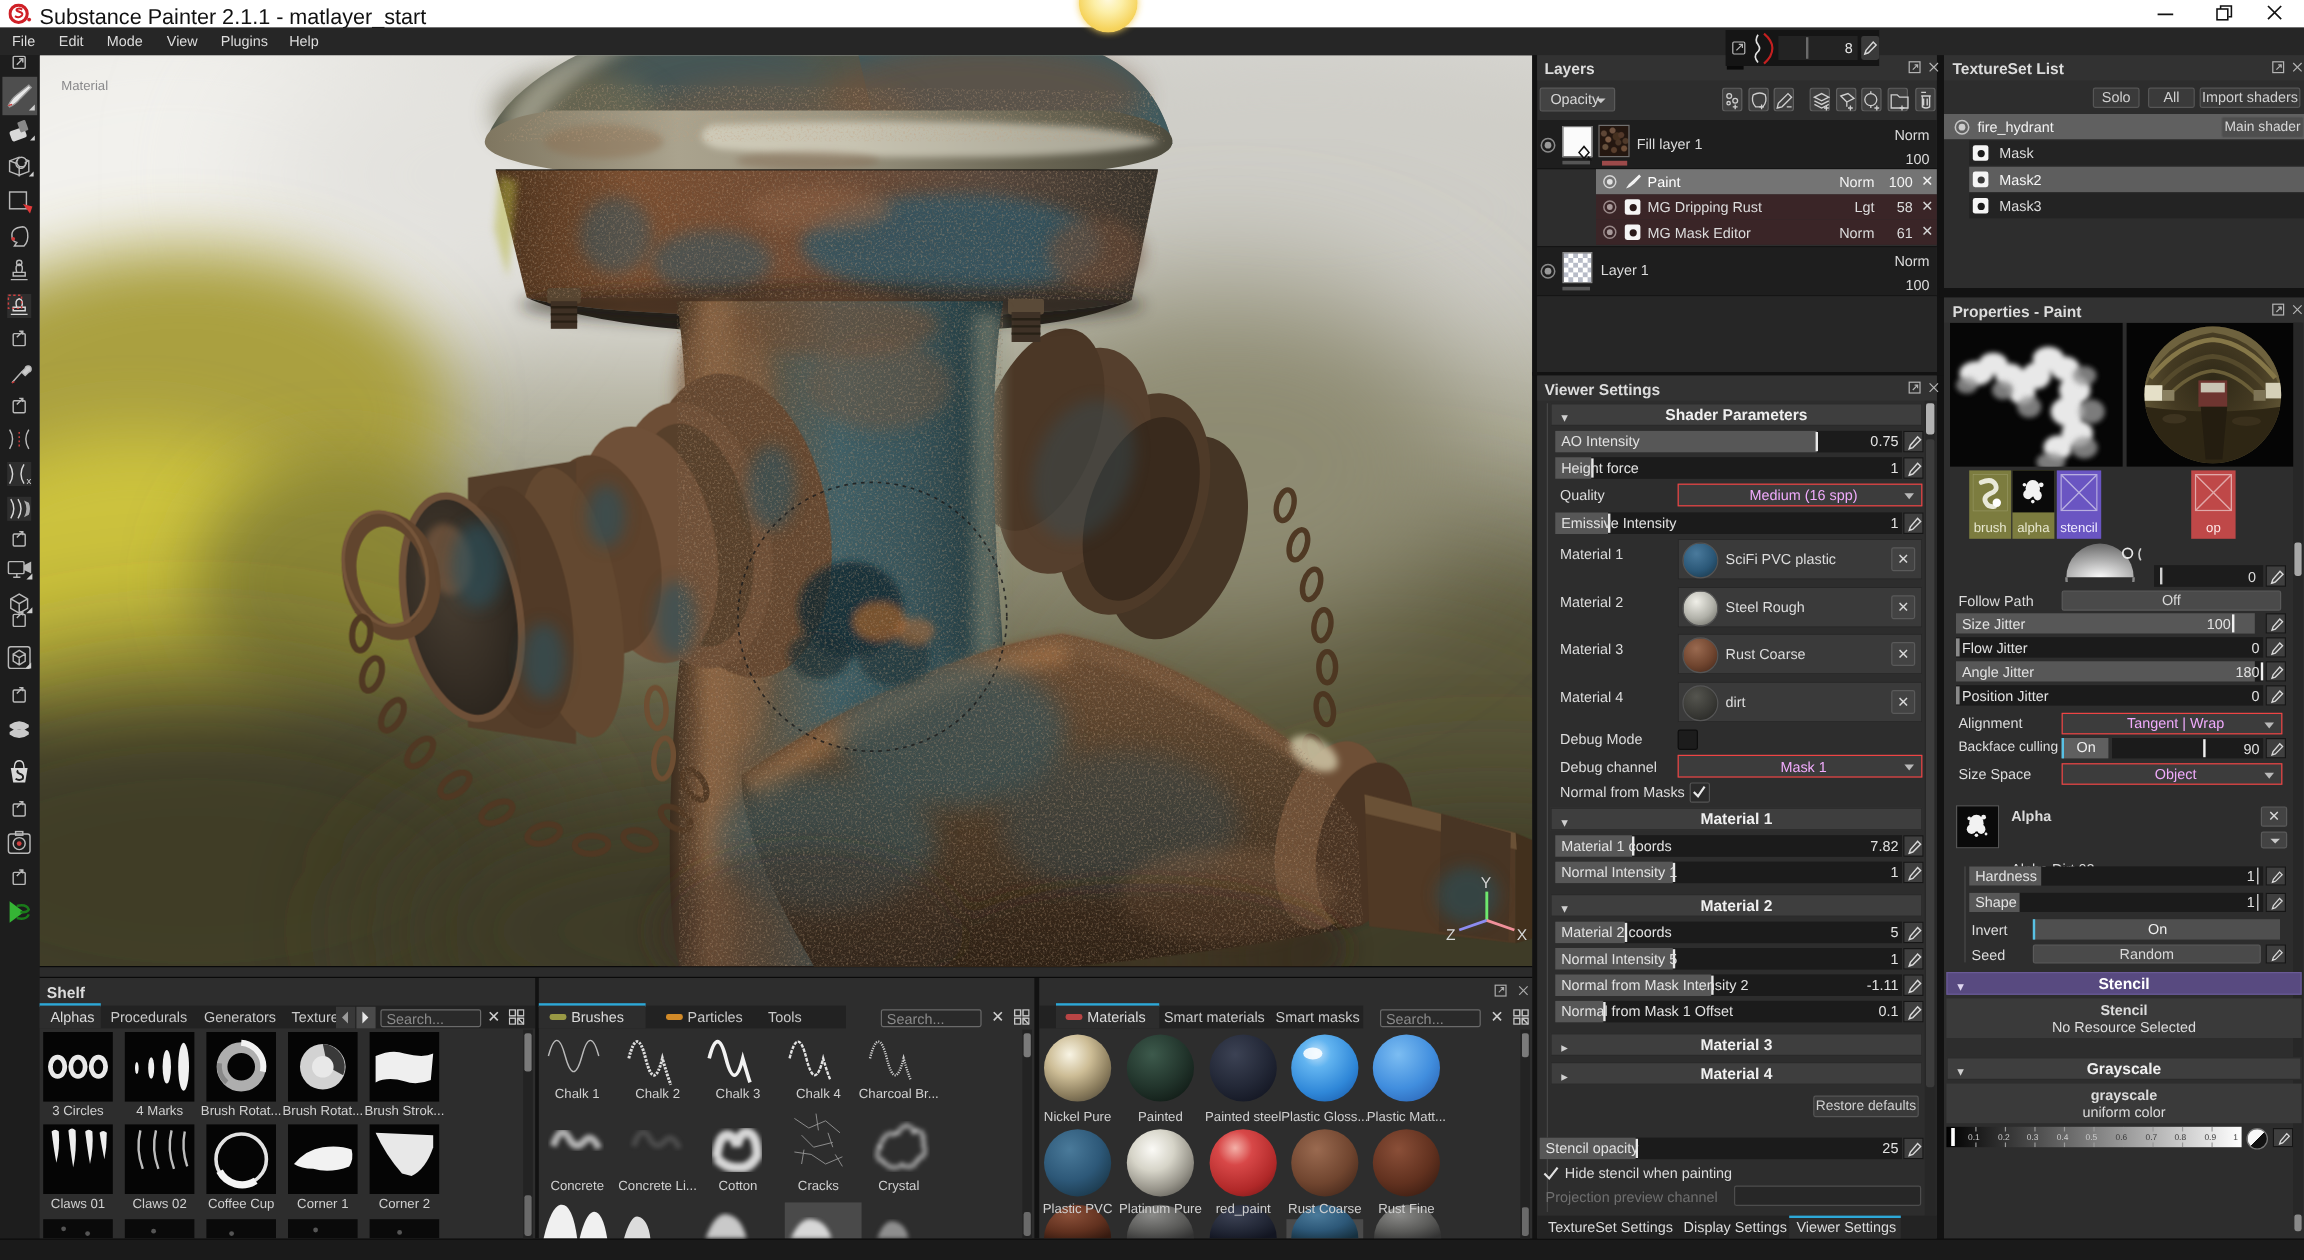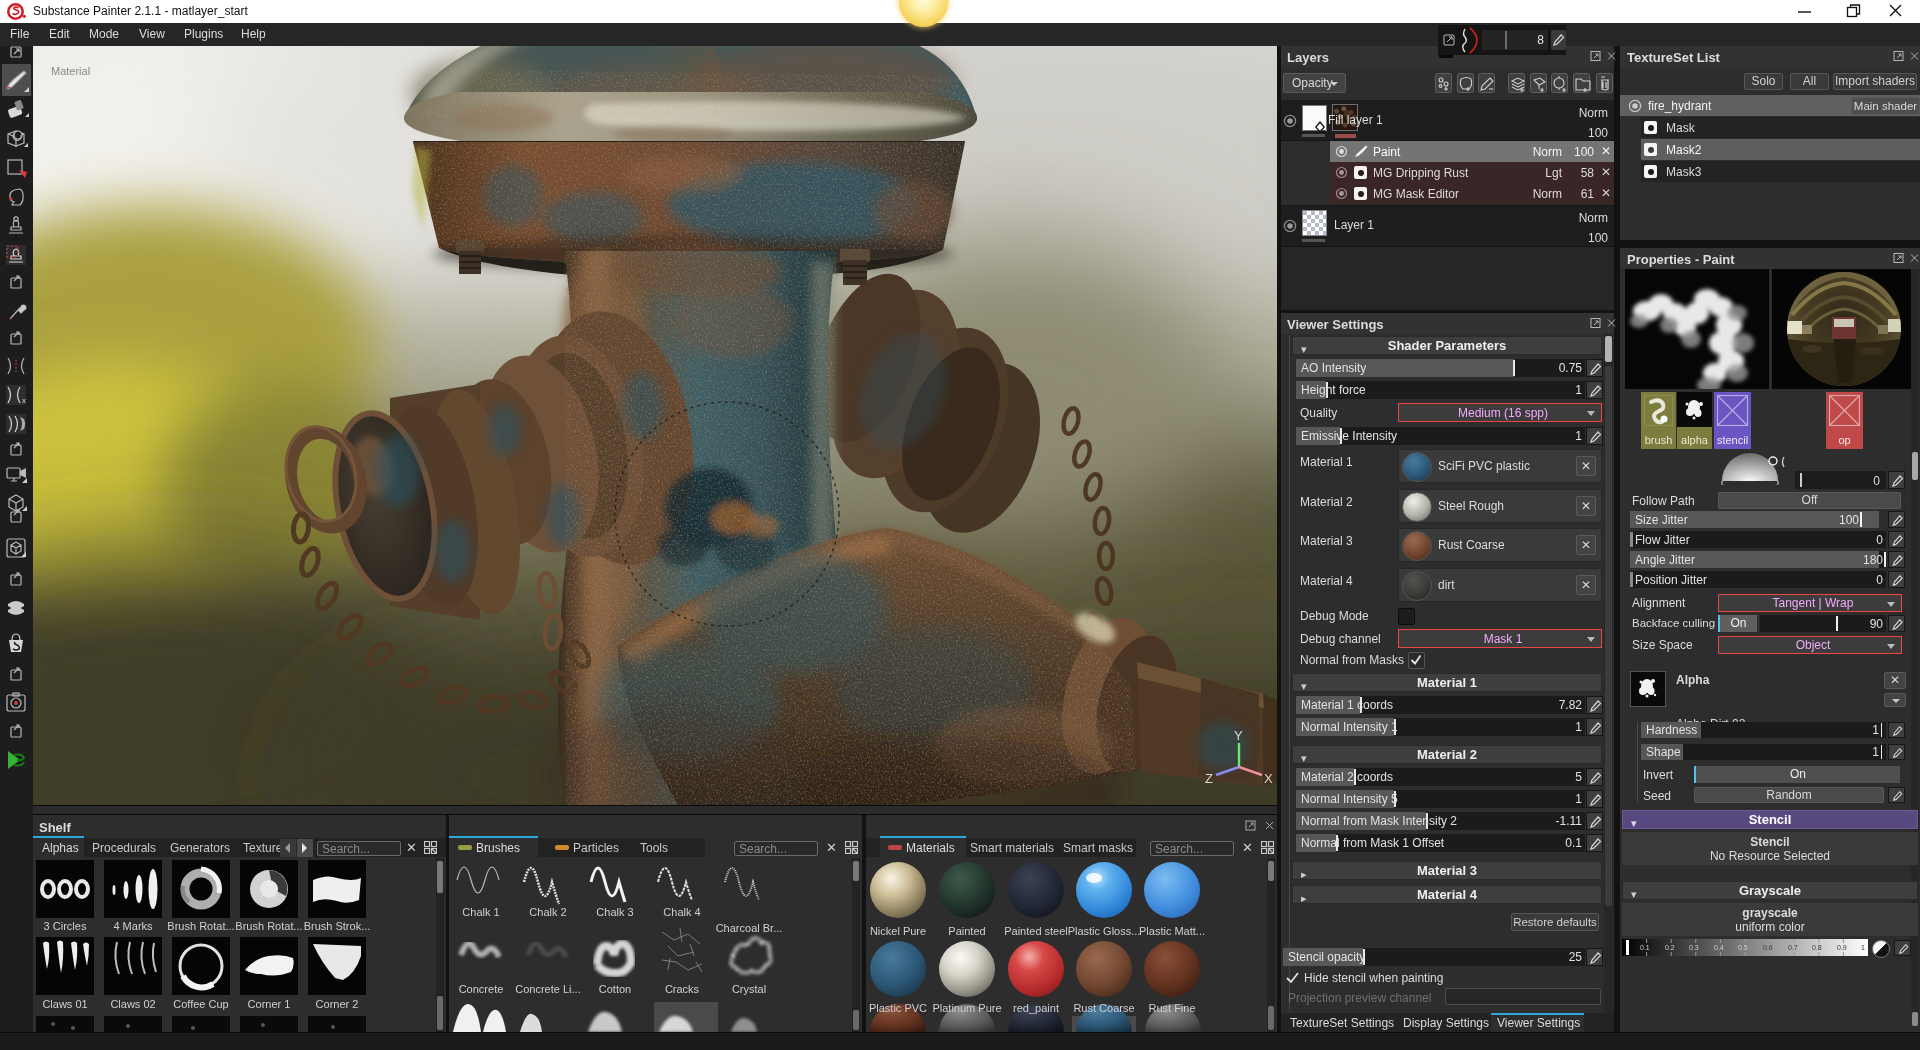--- a/index.html
+++ b/index.html
@@ -24,21 +24,21 @@
 .xico{position:absolute;color:#cfcfcf;font-size:13px;}
 </style></head>
 <body>
 
 <div class="abs" style="left:0;top:0;width:1920px;height:23px;background:#ffffff;"></div>
 <svg class="abs" style="left:7px;top:3px" width="20" height="17" viewBox="0 0 20 17">
  <circle cx="8.5" cy="8.5" r="7.2" fill="none" stroke="#cf2027" stroke-width="2.6"></circle>
  <path d="M5.5 10.5 Q8.5 12.5 11 10.2 Q12.5 8.6 10.5 7.4 L7.5 6.2 Q6 5.2 7.5 4.4 Q9.5 3.6 11.5 5" fill="none" stroke="#cf2027" stroke-width="1.7"></path>
  <circle cx="17.3" cy="13.3" r="1.6" fill="#cf2027"></circle>
 </svg>
-<div class="abs" style="left:33px;top:4px;color:#111;font-size:12px;">Substance Painter 2.1.1 - matlayer_start</div>
+<div class="abs" style="left:33px;top:4px;color:#111;font-size:18px;">Substance Painter 2.1.1 - matlayer_start</div>
 <svg class="abs" style="left:1795px;top:0" width="125" height="23" viewBox="0 0 125 23">
  <path d="M3 12 h13" stroke="#111" stroke-width="1.4"></path>
  <rect x="52.5" y="7.5" width="9" height="9" fill="none" stroke="#111" stroke-width="1.3"></rect>
  <path d="M55.5 7.5 v-2.5 h9 v9 h-2.5" fill="none" stroke="#111" stroke-width="1.3"></path>
  <path d="M95 5 l11 11 m0 -11 l-11 11" stroke="#111" stroke-width="1.4"></path>
 </svg>
 
 <div class="abs" style="left:0;top:23px;width:1920px;height:23px;background:#262626;"></div>
 <div class="abs txt" style="left:10px;top:27px;">File</div>
 <div class="abs txt" style="left:49px;top:27px;">Edit</div>
@@ -582,21 +582,21 @@
   <path d="M139 174 q8 -22 18 -20 q12 2 16 20 Z" opacity="0.8" filter="url(#cbl)"></path>
   <path d="M210 174 q8 -18 18 -16 q12 2 16 16 Z" opacity="0.85" filter="url(#cbl)"></path>
   <path d="M282 174 q6 -16 14 -14 q10 2 12 14 Z" opacity="0.5" filter="url(#cbl)"></path>
   <path d="M71 174 q6 -20 12 -18 q8 2 10 18 Z" opacity="0.9"></path>
  </g>
 </svg>
 <div class="celllab" style="left:421px;top:906px;width:120px;">Chalk 1</div>
 <div class="celllab" style="left:488px;top:906px;width:120px;">Chalk 2</div>
 <div class="celllab" style="left:555px;top:906px;width:120px;">Chalk 3</div>
 <div class="celllab" style="left:622px;top:906px;width:120px;">Chalk 4</div>
-<div class="celllab" style="left:689px;top:906px;width:120px;margin-top:16px;">Charcoal Br...</div>
+<div class="celllab" style="left:689px;top:906px;width:120px;">Charcoal Br...</div>
 <div class="celllab" style="left:421px;top:983px;width:120px;">Concrete</div>
 <div class="celllab" style="left:488px;top:983px;width:120px;">Concrete Li...</div>
 <div class="celllab" style="left:555px;top:983px;width:120px;">Cotton</div>
 <div class="celllab" style="left:622px;top:983px;width:120px;">Cracks</div>
 <div class="celllab" style="left:689px;top:983px;width:120px;">Crystal</div>
 <div class="abs" style="left:852px;top:858px;width:8px;height:174px;background:#232323;"></div>
 <div class="abs" style="left:853px;top:861px;width:6px;height:20px;background:#7a7a7a;border-radius:2px;"></div>
 <div class="abs" style="left:853px;top:1010px;width:6px;height:20px;background:#6a6a6a;border-radius:2px;"></div>
 
 <svg class="abs" style="left:1245px;top:819px;" width="30" height="13" viewBox="0 0 30 13">
@@ -782,21 +782,21 @@
 radial-gradient(circle at 45% 15%,#6e5240 0 2px,transparent 3px),
 radial-gradient(circle at 75% 30%,#54392a 0 2px,transparent 3px),
 radial-gradient(circle at 30% 45%,#7a5a44 0 2px,transparent 3px),
 radial-gradient(circle at 65% 55%,#4a3526 0 2px,transparent 3px),
 radial-gradient(circle at 20% 70%,#66503c 0 2px,transparent 3px),
 radial-gradient(circle at 50% 80%,#593e2c 0 2px,transparent 3px),
 radial-gradient(circle at 85% 75%,#6e4e38 0 2px,transparent 3px),
 radial-gradient(circle at 90% 50%,#503a2a 0 2px,transparent 3px),
 radial-gradient(circle at 60% 35%,#45301f 0 3px,transparent 4px),#241710;"></div>
 <div class="abs" style="left:1335px;top:134px;width:21px;height:4px;background:#9c4a4a;"></div>
-<div class="abs txt" style="left:1328px;top:113px;">Fill layer 1</div>
+<div class="abs txt" style="left:1364px;top:113px;">Fill layer 1</div>
 <div class="abs txt" style="left:1560px;top:106px;width:48px;text-align:right;">Norm</div>
 <div class="abs txt" style="left:1560px;top:126px;width:48px;text-align:right;">100</div>
 <div class="abs" style="left:1330px;top:141px;width:284px;height:21px;background:#747474;"></div>
 <svg class="abs" style="left:1335px;top:145px;" width="13" height="13">
     <circle cx="6.5" cy="6.5" r="5" fill="none" stroke="#d5d5d5" stroke-width="1.2"></circle>
     <circle cx="6.5" cy="6.5" r="2.4" fill="#e0e0e0"></circle>
   </svg>
 <svg class="abs" style="left:1354px;top:144px;" width="15" height="15" viewBox="0 0 15 15">
     <path d="M1 13 Q3 9 6 7 L12 1.5 L13.5 3 L8 9 Q5 12 1 13 Z" fill="#f2f2f2"></path>
   </svg>

